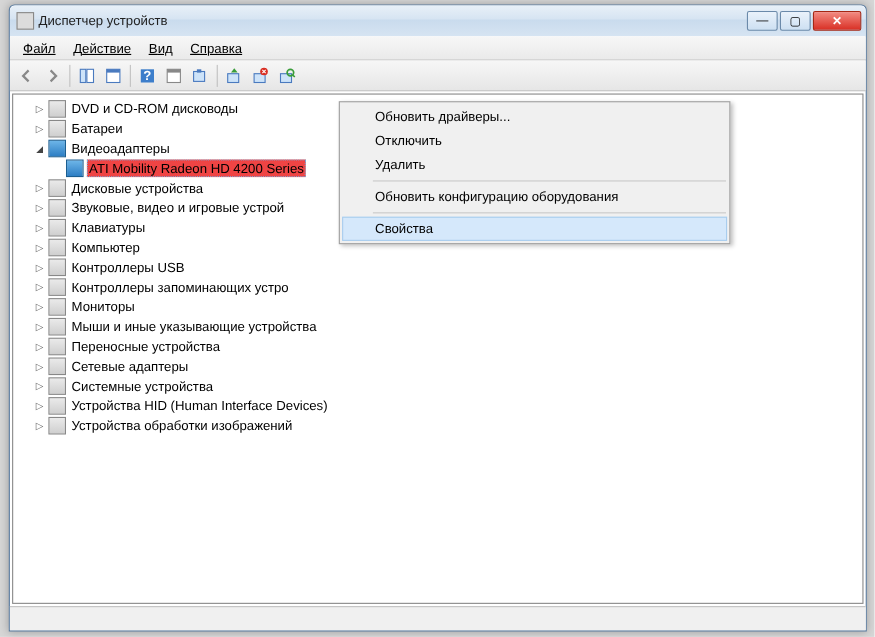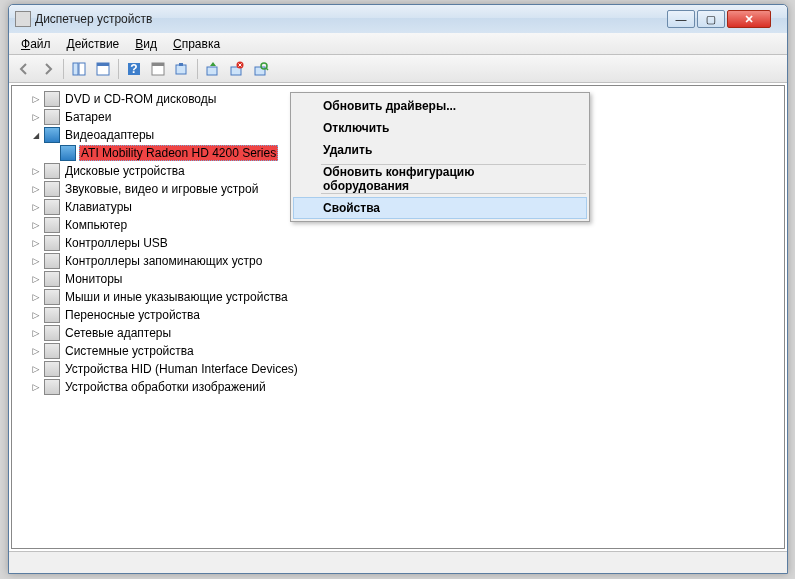--- a/index.html
+++ b/index.html
@@ -1,23 +1,23 @@
 <!DOCTYPE html>
 <html><head>
 <meta charset="utf-8">
 <style>
   * { box-sizing: border-box; font-family: "Segoe UI", Tahoma, sans-serif; font-size: 12px; }
   body { margin: 0; background: #d6d6d6; width: 795px; height: 579px; overflow: hidden; }
   .window { position: absolute; top: 4px; left: 8px; width: 780px; height: 570px; background: #fff; border: 1px solid #5a7ca0; border-radius: 5px 5px 0 0; box-shadow: 0 0 8px rgba(0,0,0,.25); display: flex; flex-direction: column; }
-  .titlebar { height: 28px; background: linear-gradient(#e8f0f8,#d6e4f2 45%,#c9dbed 46%,#d6e4f2); display:flex; align-items:center; padding:0 16px 0 6px; border-radius:5px 5px 0 0; }
+  .titlebar { height: 28px; background: linear-gradient(#e8f0f8,#d6e4f2 45%,#c9dbed 46%,#d6e4f2); display:flex; align-items:center; padding:0 4px 0 6px; border-radius:5px 5px 0 0; }
   .titlebar .icon { width:16px; height:16px; margin-right:4px; background:#dcdcdc; border:1px solid #888; }
   .titlebar .title { flex:1; color:#222; }
   .winbtn { width:28px; height:18px; margin-left:2px; border:1px solid #6b8aaa; border-radius:2px; display:flex; align-items:center; justify-content:center; background:linear-gradient(#eaf2fb,#cde0f2); font-size:11px; }
   .winbtn.close { width:44px; background:linear-gradient(#f28b82,#d93025); border-color:#a52714; color:#fff; font-weight:bold; }
-  .menubar { height:22px; background:linear-gradient(#f7f7f7,#eaeaea); border-bottom:1px solid #c0c0c0; display:flex; align-items:center; padding:0 6px; gap:4px;}
+  .menubar { height:22px; background:linear-gradient(#f7f7f7,#eaeaea); border-bottom:1px solid #c0c0c0; display:flex; align-items:center; padding:0 6px; gap:4px;text-decoration:underline;}
   .menubar span { padding:2px 6px; text-decoration:underline; text-decoration-color:transparent; cursor:default; }
   .menubar span::first-letter { text-decoration: underline; }
   .toolbar { height:28px; background:linear-gradient(#f7f7f7,#e6e6e6); border-bottom:1px solid #c0c0c0; display:flex; align-items:center; padding:0 4px; gap:2px;}
   .tbtn { width:22px; height:22px; display:flex; align-items:center; justify-content:center; border:1px solid transparent; }
   .tbtn svg { width:16px; height:16px; }
   .tsep { width:1px; height:20px; background:#c0c0c0; margin:0 2px; }
   .content { flex:1; padding:2px; }
   .tree-container { width:100%; height:100%; border:1px solid #888; background:#fff; overflow:auto; padding:4px 0; position:relative; }
   .node { display:flex; align-items:center; height:18px; padding-left:0; white-space:nowrap; }
   .tw { width:16px; display:flex; align-items:center; justify-content:center; color:#555; }
@@ -223,21 +223,21 @@
             <span class="label">Устройства HID (Human Interface Devices)</span>
           </div>
           <div class="node">
             <span class="indent" style="width:16px"></span>
             <span class="tw tri"></span>
             <span class="nicon ic-generic"></span>
             <span class="label">Устройства обработки изображений</span>
           </div>
         </div>
 
-      <div class="ctxmenu" style="left:278px; top:6px; width:300px;font-weight:bold;">
+      <div class="ctxmenu" style="left:296px; top:6px; width:356px;">
         <div class="row">
             <span>Обновить драйверы...</span>
           </div>
         <div class="row">
             <span>Отключить</span>
           </div>
         <div class="row">
             <span>Удалить</span>
           </div>
         <div class="sep"></div>

